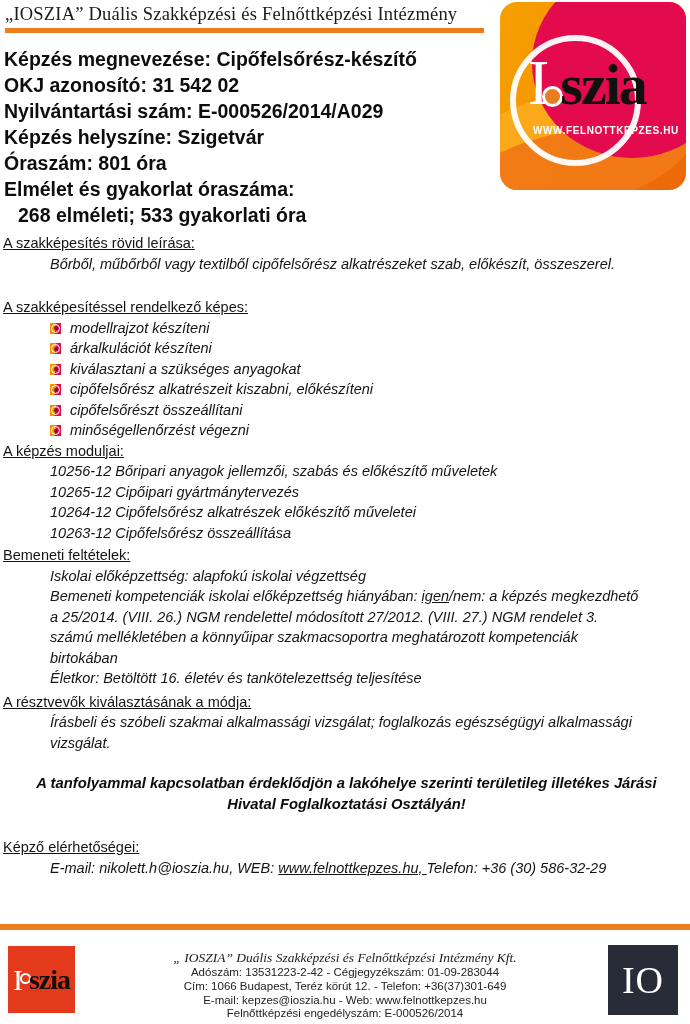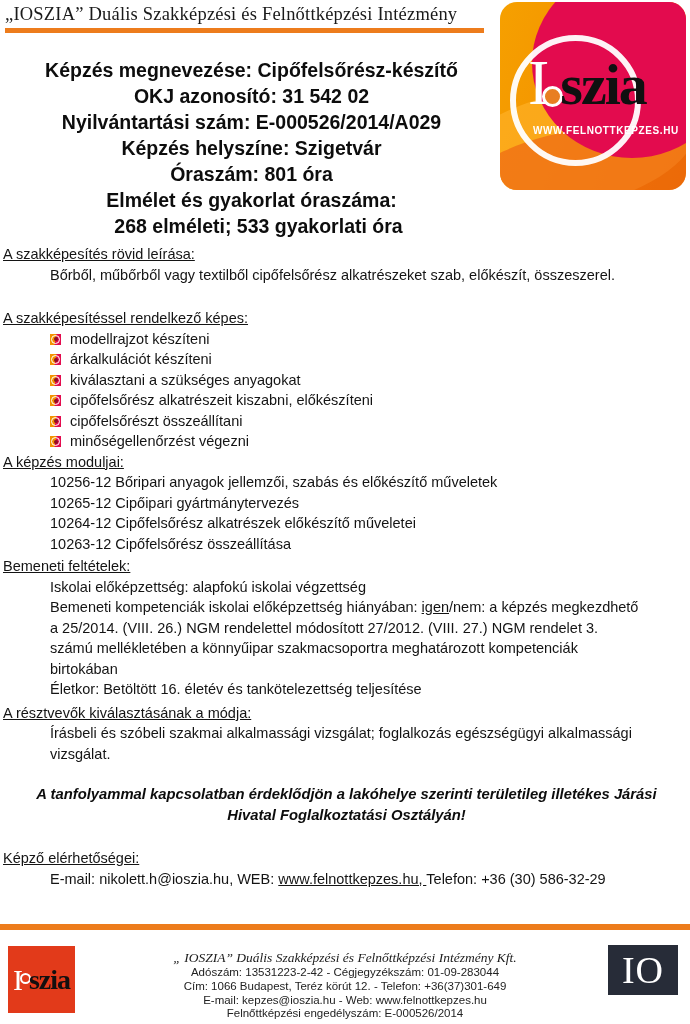--- a/index.html
+++ b/index.html
@@ -40,29 +40,29 @@
     font-family:"Liberation Serif", serif; }
   .brand-i { font-size:64px; color:#ffffff; font-weight:normal; }
   .brand-dot { display:inline-block; width:21px; height:21px; border:3px solid #fff;
     border-radius:50%; background:#E87E22; margin:0 -3px 8px -7px; vertical-align:middle; }
   .brand-szia { font-size:58px; font-weight:bold; color:#101010; letter-spacing:-2px; }
   .brand-site { position:absolute; left:33px; top:123px; color:#ffffff;
     font-size:10px; font-weight:bold; letter-spacing:0.6px; }
 
   
   .course-info {
-    margin:24px 0 0 4px; width:495px;
-    font-size:19.5px; font-weight:bold; line-height:26px; color:#0d0d0d;text-align:center;
+    margin:13px 0 0 4px; width:495px;
+    font-size:19.5px; font-weight:bold; line-height:26px; color:#0d0d0d;
   }
   .course-hours-detail { padding-left:14px; }
 
   
   .content { margin-left:3px; font-size:14.5px; line-height:20.5px; color:#141414; }
   .sec-heading { text-decoration:underline; }
-  .indent { margin-left:47px; }
+  .indent { margin-left:47px;font-style:italic; }
   .mt-desc { margin-top:5px; }
   .mt-cap  { margin-top:23px; }
   .mt-mod  { margin-top:0px; }
   .mt-ent  { margin-top:2px; }
   .mt-sel  { margin-top:3px; }
 
   .bullet-row { display:flex; align-items:flex-start; }
   .bullet-icon { flex:none; position:relative; width:11px; height:11px; margin:5px 9px 0 0;
     background:linear-gradient(100deg,#F39200 46%, #E30B4E 54%); }
   .bullet-icon::after { content:""; position:absolute; inset:1px; border:1.5px solid #fff;
@@ -88,21 +88,21 @@
   .footer-detail { font-size:11.5px; line-height:13.8px; color:#222; }
 
   .footer-logo-left { position:absolute; left:8px; top:946px; width:67px; height:67px;
     background:#E23A1A; overflow:hidden; font-family:"Liberation Serif", serif;
     display:flex; align-items:center; justify-content:center; white-space:nowrap; }
   .fl-i { font-size:30px; color:#fff; }
   .fl-dot { display:inline-block; width:11px; height:11px; border:2px solid #fff;
     border-radius:50%; background:#E23A1A; margin:0 -2px 3px -3px; vertical-align:middle; }
   .fl-szia { font-size:28px; font-weight:bold; color:#140f0f; letter-spacing:-1px; }
 
-  .footer-logo-right { position:absolute; left:608px; top:945px; width:70px; height:50px;
+  .footer-logo-right { position:absolute; left:608px; top:945px; width:70px; height:70px;
     background:#272C38; display:flex; align-items:center; justify-content:center;
     font-family:"Liberation Serif", serif; font-size:38px; color:#ffffff; letter-spacing:1px; }
 </style>
 </head>
 <body>
 
 <div class="page">
 
   <div class="masthead">
     <div class="site-title">„IOSZIA” Duális Szakképzési és Felnőttképzési Intézmény</div>

